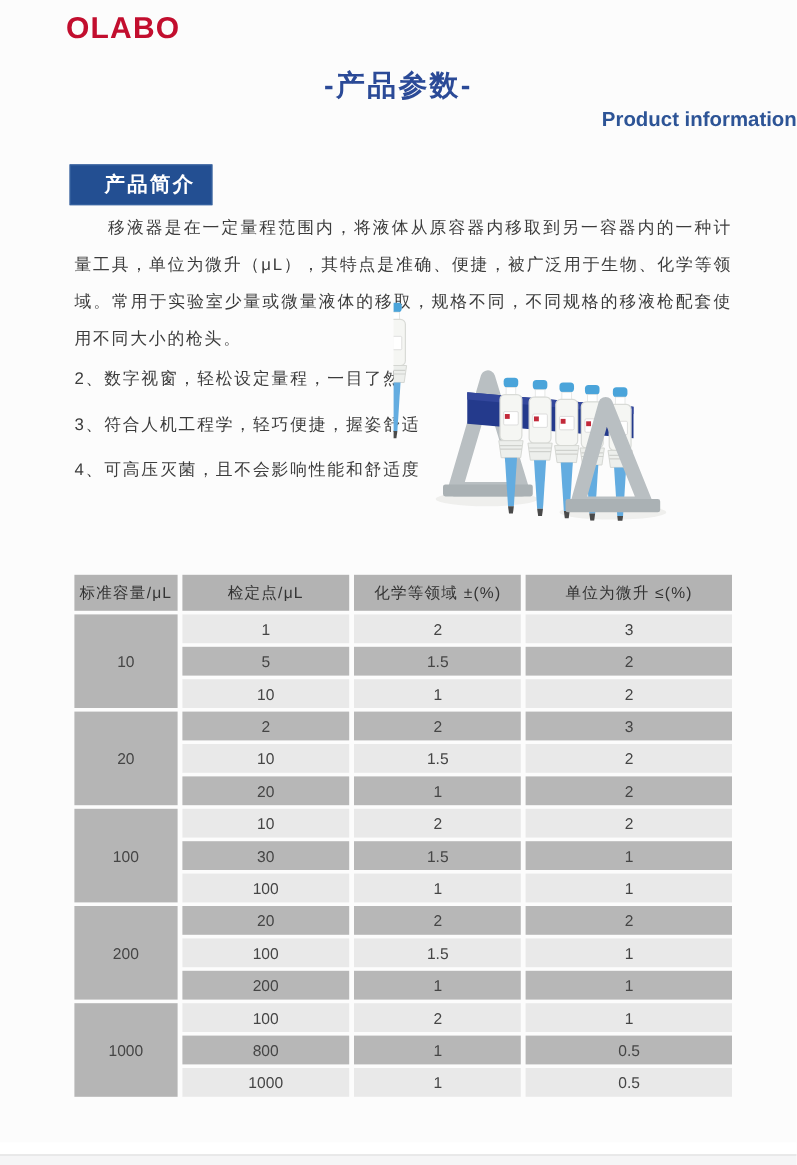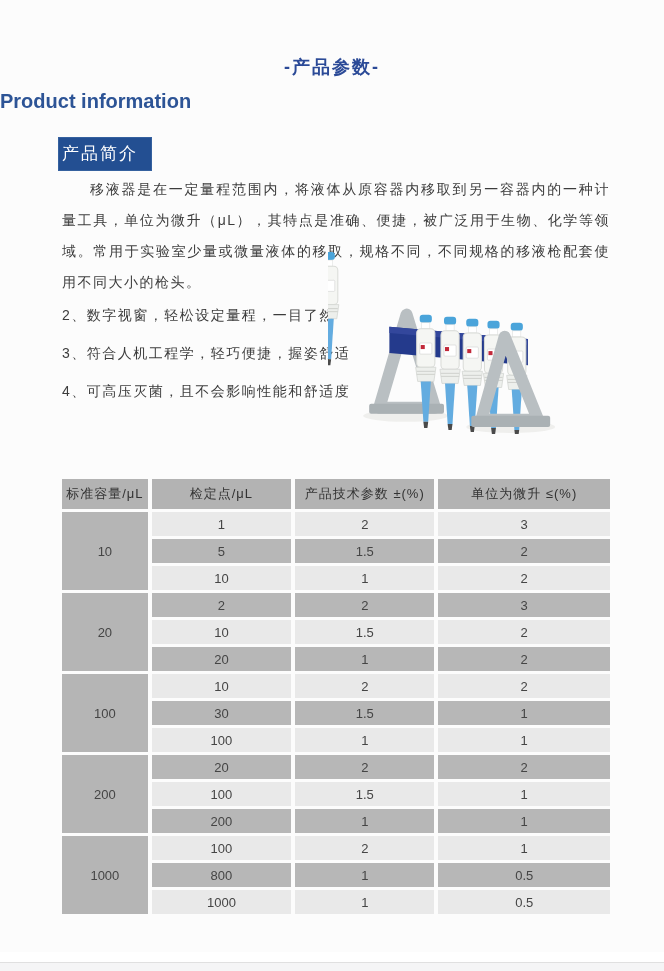--- a/index.html
+++ b/index.html
@@ -8,32 +8,32 @@
   .page {
     position:relative; width:664px; height:971px; margin:0 auto;
     background:#fcfcfc; overflow:hidden;
   }
   .logo {
     position:absolute; left:55px; top:10px;
     font-size:25px; font-weight:800; letter-spacing:1px; color:#c20e2e;
   }
   .title {
     position:absolute; left:0; top:55px; width:100%;
-    text-align:center; font-size:18px; font-weight:800; color:#2b4a97;
+    text-align:center; font-size:24px; font-weight:800; color:#2b4a97;
     letter-spacing:2px;
   }
   .subtitle {
     position:absolute; left:0; top:90px; width:100%;
-    text-align:left; font-size:20px; font-weight:700; color:#2d5496;
+    text-align:right; font-size:17px; font-weight:700; color:#2d5496;
   }
   .badge {
     position:absolute; display:inline-block;
     background:#234f92; color:#ffffff;
-    font-size:17px; font-weight:400; letter-spacing:2px;
-    padding:4px 13px 5px 3px; border:1px solid #35619f;
+    font-size:17px; font-weight:700; letter-spacing:2px;
+    padding:4px 13px 5px 28px; border:1px solid #35619f;
   }
   .badge-intro    { left:58px; top:137px; }
   .badge-features { left:58px; top:265px; }
   .badge-specs    { left:58px; top:435px; }
   .intro-text {
     position:absolute; left:62px; top:174px; width:548px;
     font-size:14px; line-height:31px; color:#3c3c3c;
     letter-spacing:1.5px; text-indent:2em; text-align:justify;
   }
   .features-list {
@@ -62,20 +62,21 @@
   .footer-strip {
     position:absolute; left:0; bottom:0; width:100%; height:9px;
     background:#f5f5f6; border-top:1px solid #e0e0e0;
   }
 </style>
 </head>
 <body>
 
 <div class="page">
 
+  <div class="logo">OLABO</div>
 
   <div class="title">-产品参数-</div>
   <div class="subtitle">Product information</div>
 
   <div class="badge badge-intro">产品简介</div>
   <p class="intro-text">移液器是在一定量程范围内，将液体从原容器内移取到另一容器内的一种计量工具，单位为微升（μL），其特点是准确、便捷，被广泛用于生物、化学等领域。常用于实验室少量或微量液体的移取，规格不同，不同规格的移液枪配套使用不同大小的枪头。</p>
 
   <ul class="features-list">
     <li>2、数字视窗，轻松设定量程，一目了然</li>
     <li>3、符合人机工程学，轻巧便捷，握姿舒适</li>
@@ -120,21 +121,21 @@
     <colgroup>
       <col style="width:16%">
         <col style="width:26%">
         <col style="width:26%">
         <col style="width:32%">
     </colgroup>
     <thead>
         <tr>
           <th>标准容量/μL</th>
           <th>检定点/μL</th>
-          <th>产品技术参数 ±(%)</th>
+          <th>化学等领域 ±(%)</th>
           <th>单位为微升 ≤(%)</th>
         </tr>
       </thead>
     <tbody>
         <tr class="light">
           <td class="cap" rowspan="3">10</td>
           <td class="v">1</td>
           <td class="v">2</td>
           <td class="v">3</td>
         </tr>

